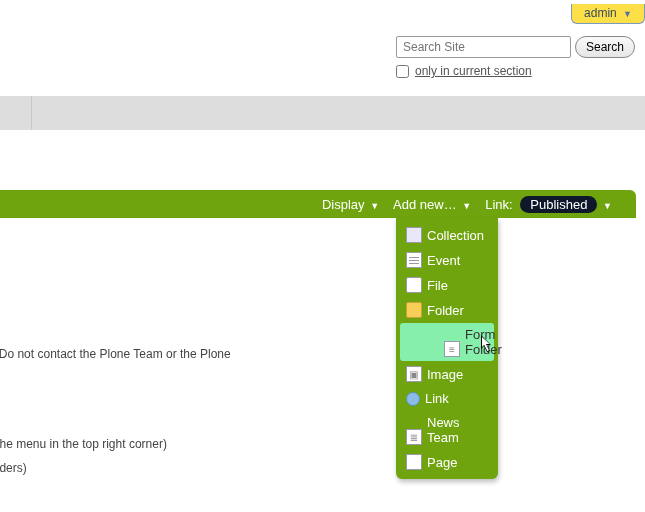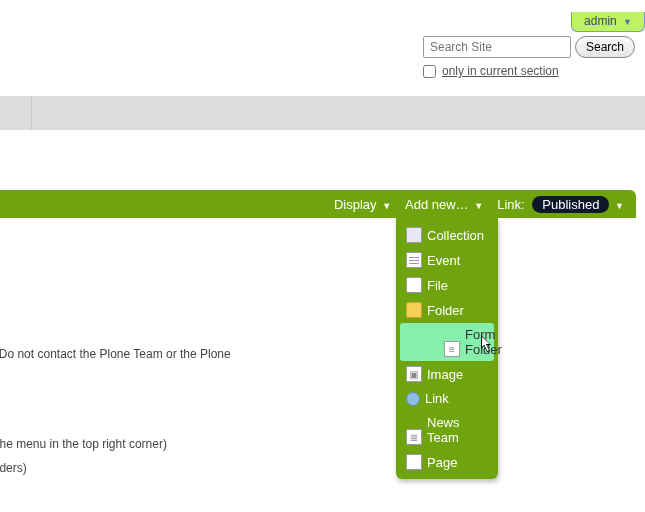--- a/index.html
+++ b/index.html
@@ -8,43 +8,43 @@
       width: 645px;
       height: 512px;
       background: #fff;
       font-size: 13px;
       overflow: hidden;
       position: relative;
     }
     
     .user-tab {
       position: absolute;
-      top: 12px;
+      top: 4px;
       right: 0;
-      background: #bef264;
+      background: #fde047;
       border: 1px solid #7a9ac0;
       border-top: none;
       border-radius: 0 0 6px 6px;
       padding: 2px 12px 3px 12px;
       font-size: 12px;
       color: #3a4b5c;
       cursor: pointer;
     }
     .user-tab .tri { font-size: 9px; color: #5472a0; margin-left: 3px; }
 
     
     .search-area {
       position: absolute;
       top: 36px;
       right: 10px;
       text-align: left;
     }
     .search-row { display: flex; align-items: center; }
     .search-input {
-      width: 148px;
+      width: 175px;
       height: 22px;
       border: 1px solid #999;
       border-radius: 2px;
       padding: 0 6px;
       font-size: 12px;
       color: #999;
     }
     .search-btn {
       height: 22px;
       margin-left: 4px;
@@ -87,21 +87,21 @@
       left: 0;
       width: 636px;
       height: 28px;
       background: #6fa40f;
       border-radius: 0 6px 0 0;
       color: #fff;
       font-size: 13px;
       display: flex;
       justify-content: flex-end;
       align-items: center;
-      padding-right: 12px;
+      padding-right: 24px;
     }
     .action-item { margin-left: 14px; cursor: pointer; white-space: nowrap; }
     .action-item .tri { font-size: 9px; margin-left: 2px; }
     .state-pill {
       background: #0f172a;
       border-radius: 10px;
       padding: 1px 10px;
       display: inline-block;
       margin-left: 4px;
     }

